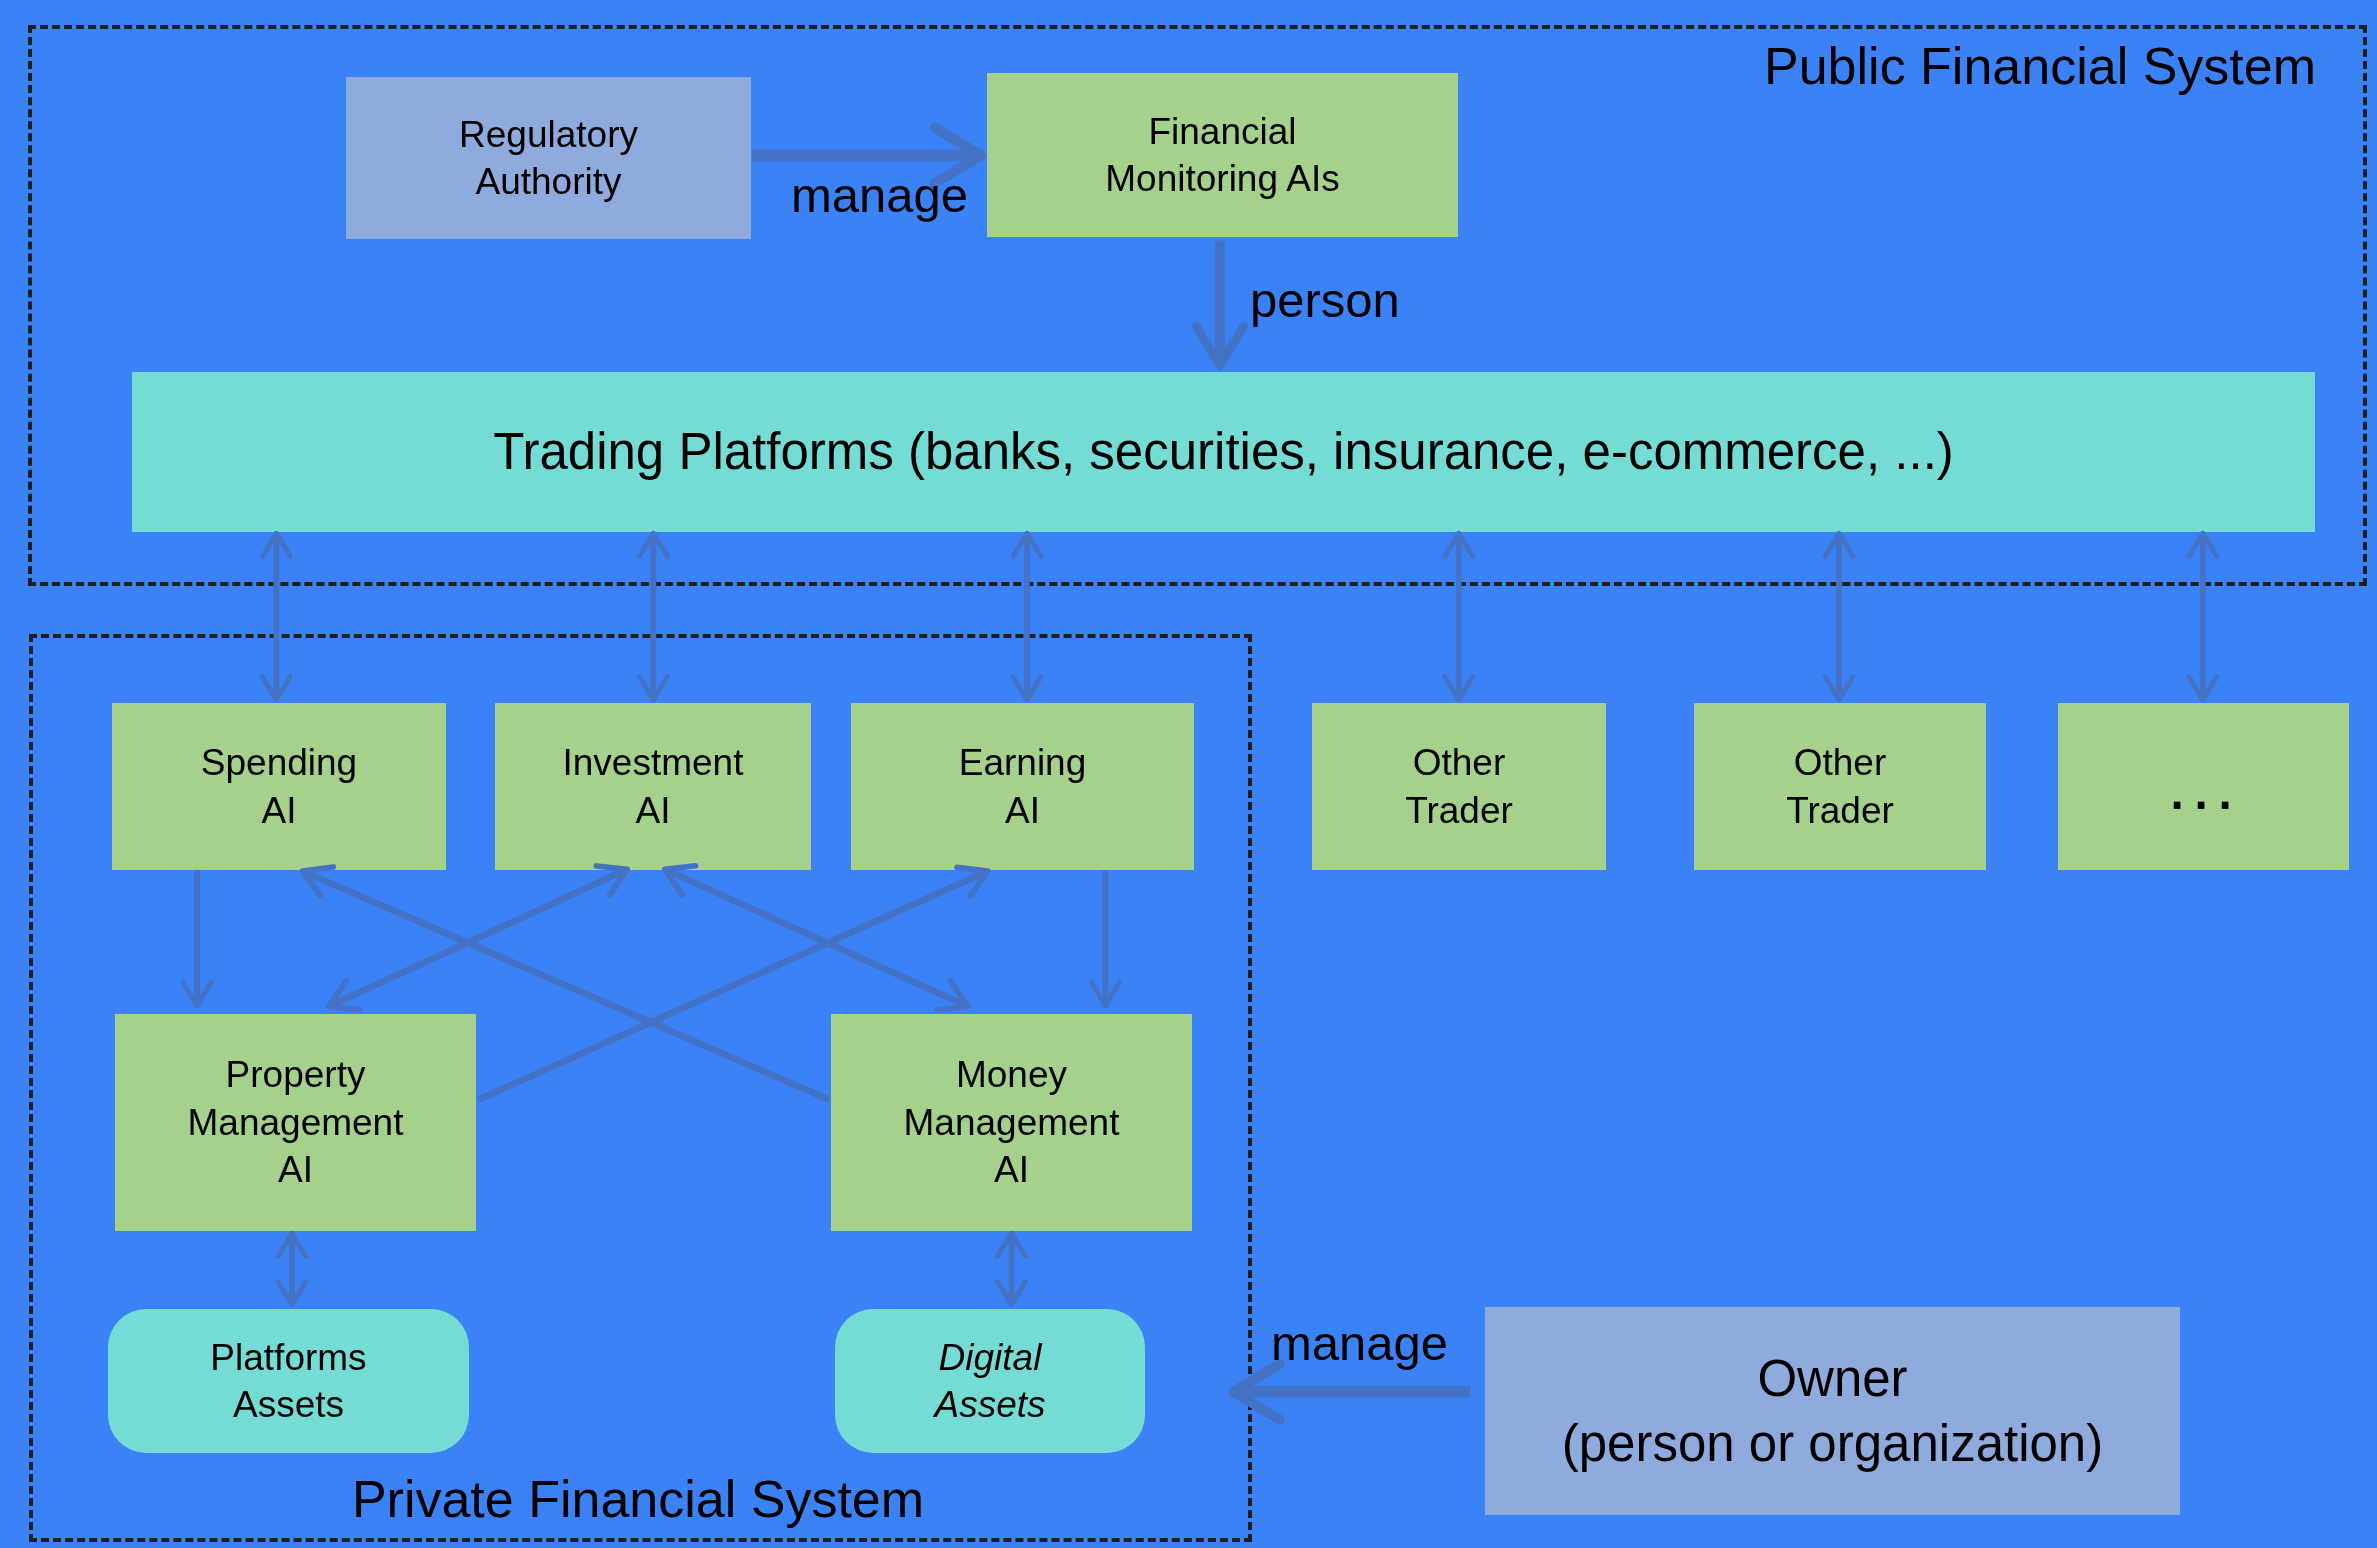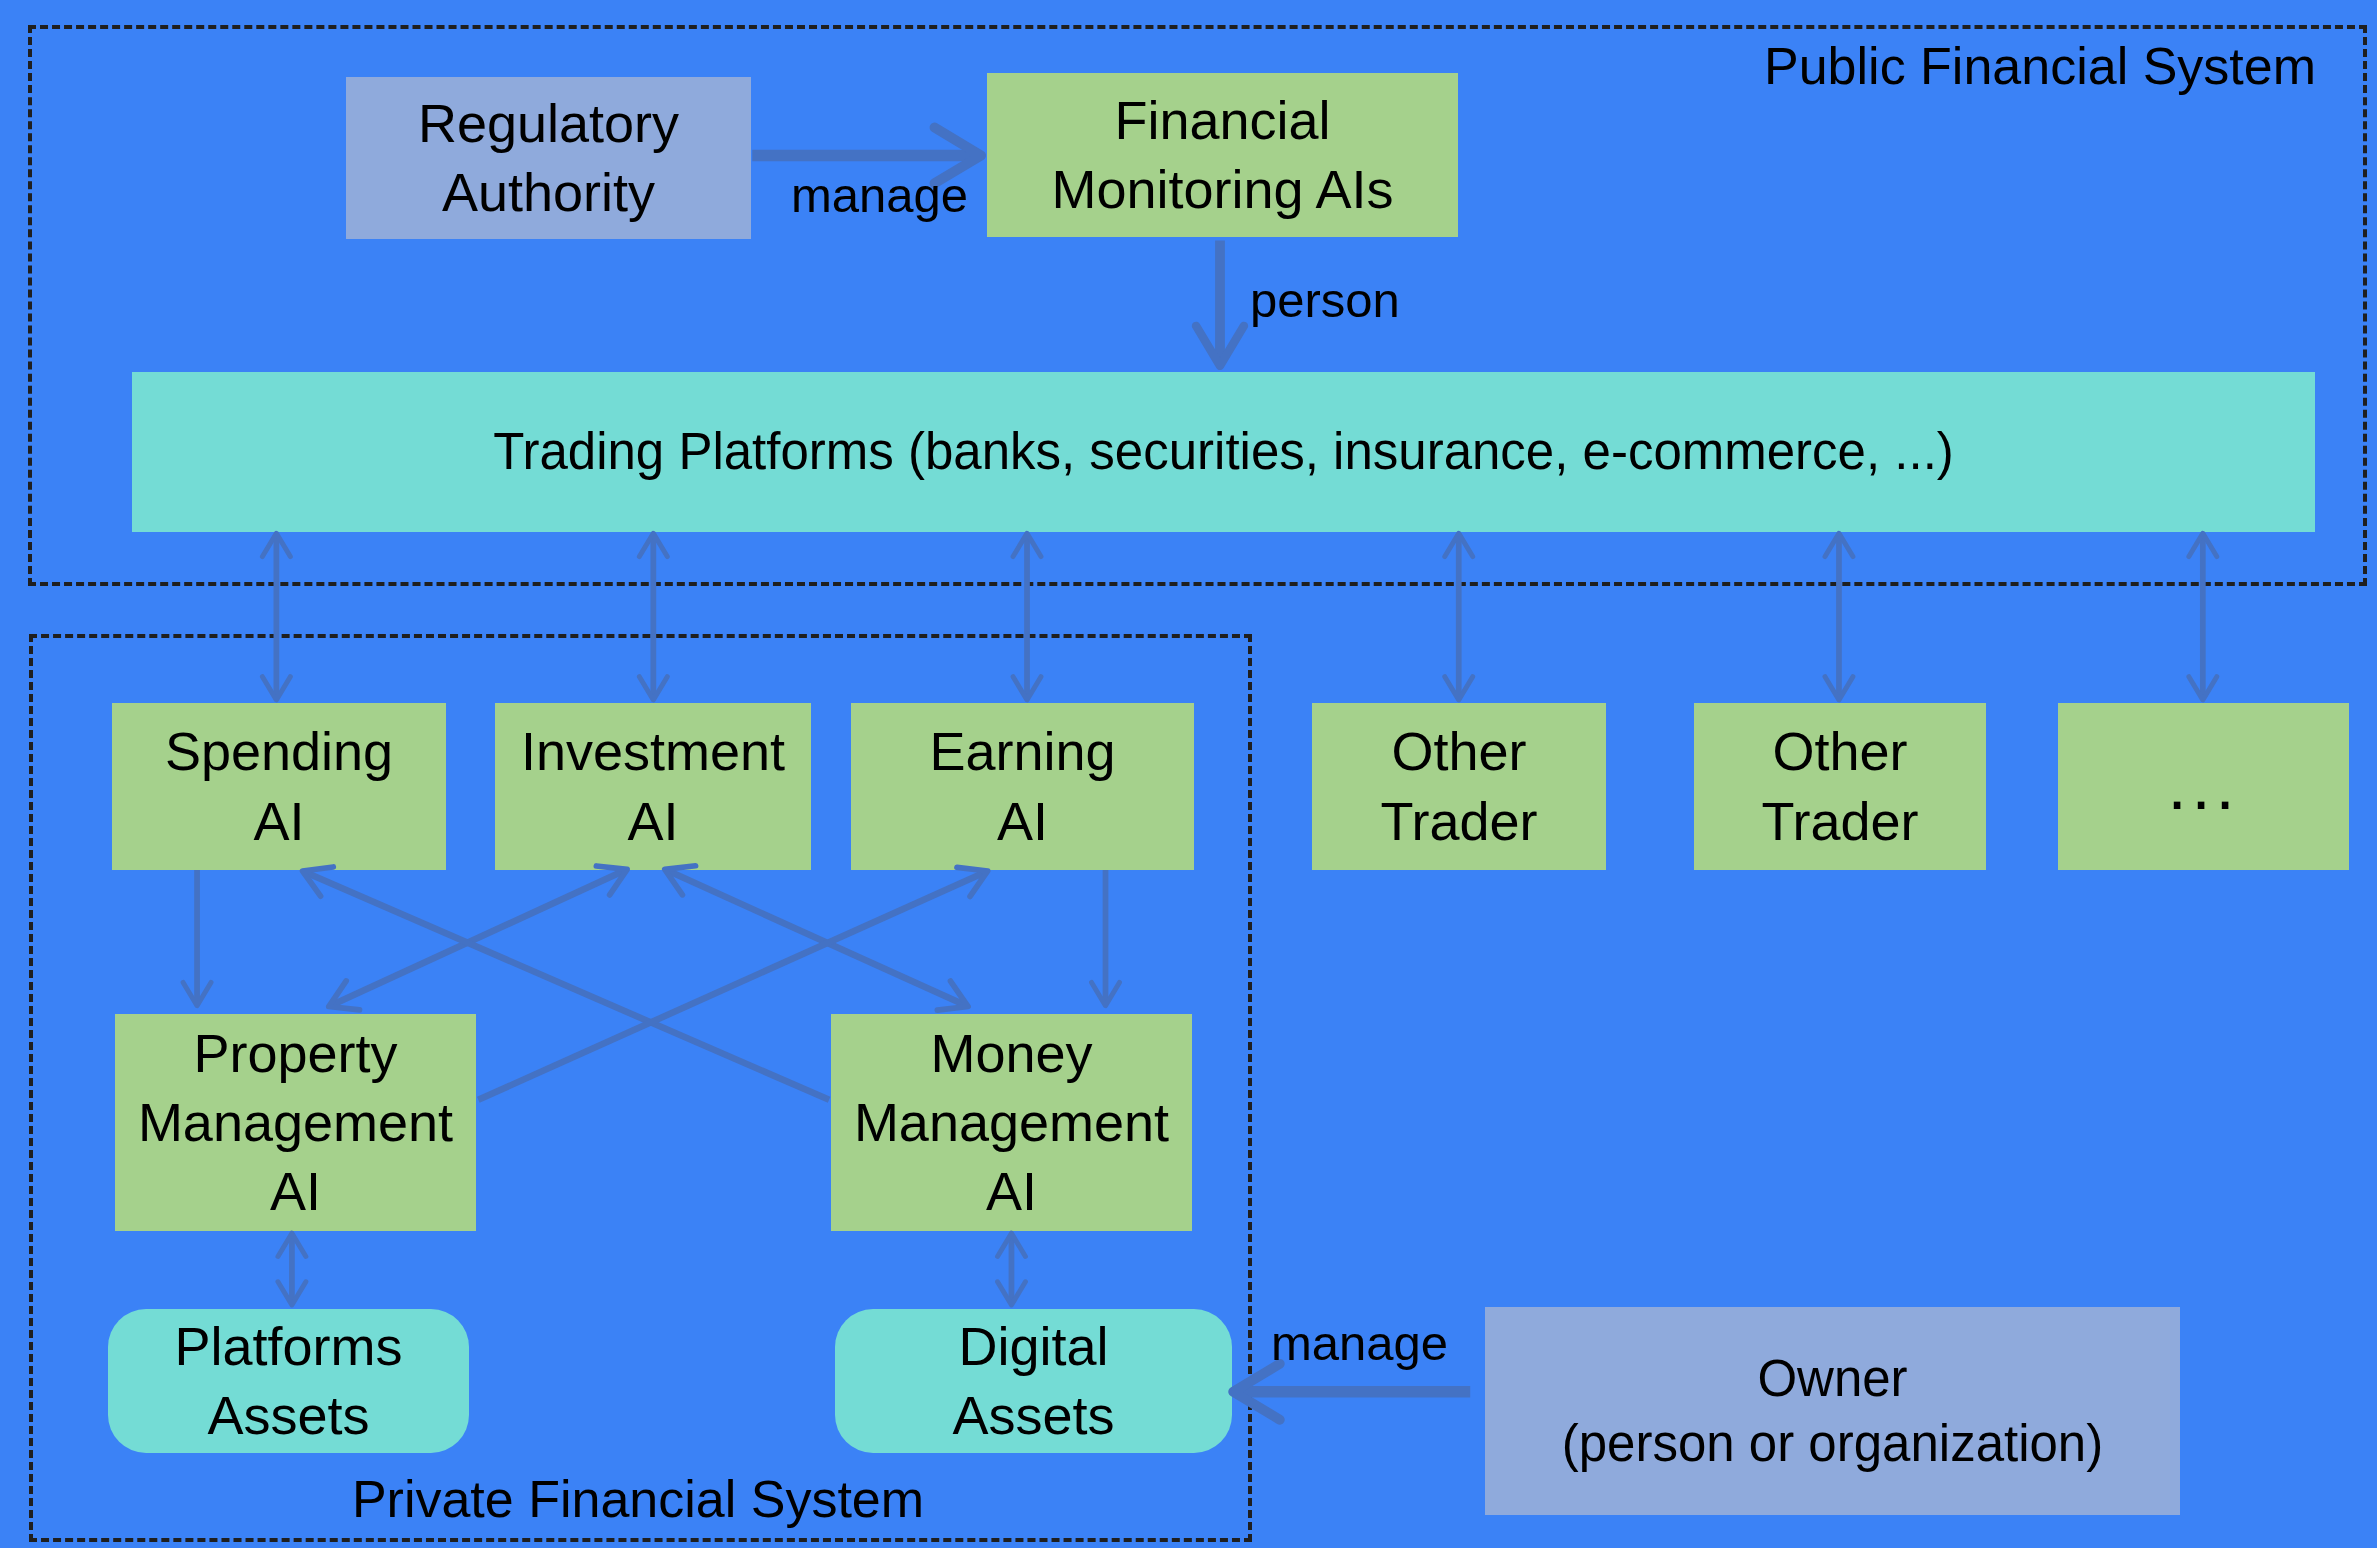--- a/index.html
+++ b/index.html
@@ -1,20 +1,20 @@
 <!DOCTYPE html>
 <html style="--green: #A5D18C; --blue: #8FAADC; --teal: #74DCD5;font-size:13px"><head>
 <meta charset="utf-8">
 <style>
   html,body{margin:0;padding:0;background:#fff;}
   .canvas{position:relative;width:2377px;height:1548px;background:#3b82f6;
           font-family:"Liberation Sans",sans-serif;color:#000;overflow:hidden;}
   .dashed-box{position:absolute;border:4.1px dashed #1f1f1f;z-index:1;background:transparent;}
   .node{position:absolute;display:flex;flex-direction:column;align-items:center;justify-content:center;
-        text-align:center;font-size:54px;line-height:1.28;z-index:2;}
+        text-align:center;font-size:37px;line-height:1.28;z-index:2;}
   .node span{display:block;}
   .green{background:var(--green);}
   .blue{background:var(--blue);}
   .teal{background:var(--teal);}
   .rounded{border-radius:38px;}
   .bar{font-size:51px;flex-direction:row;}
   .owner{font-size:51px;}
   .ellipsis{font-size:69px;letter-spacing:4.9px;}
   .edge-label{position:absolute;font-size:49px;z-index:4;text-align:center;}
   .region-label{position:absolute;font-size:52px;z-index:4;text-align:center;}
@@ -107,21 +107,21 @@
   <div class="node green" style="left:831px;top:1014px;width:361px;height:217px;">
     <span>Money</span>
     <span>Management</span>
     <span>AI</span>
   </div>
 
   <div class="node teal rounded" style="left:108px;top:1309px;width:361px;height:144px;">
     <span>Platforms</span>
     <span>Assets</span>
   </div>
-  <div class="node teal rounded" style="left:835px;top:1309px;width:397px;height:144px;">
+  <div class="node teal rounded" style="left:835px;top:1309px;width:310px;height:144px;font-style:italic;">
     <span>Digital</span>
     <span>Assets</span>
   </div>
 
   <div class="node blue owner" style="left:1485px;top:1307px;width:695px;height:208px;">
     <span>Owner</span>
     <span>(person or organization)</span>
   </div>
   <div class="edge-label" style="left:1241px;top:1315px;width:237px;">manage</div>
 

